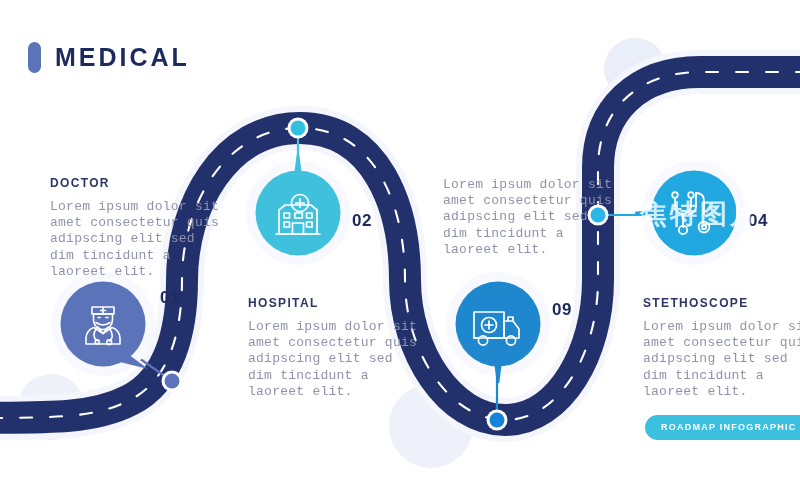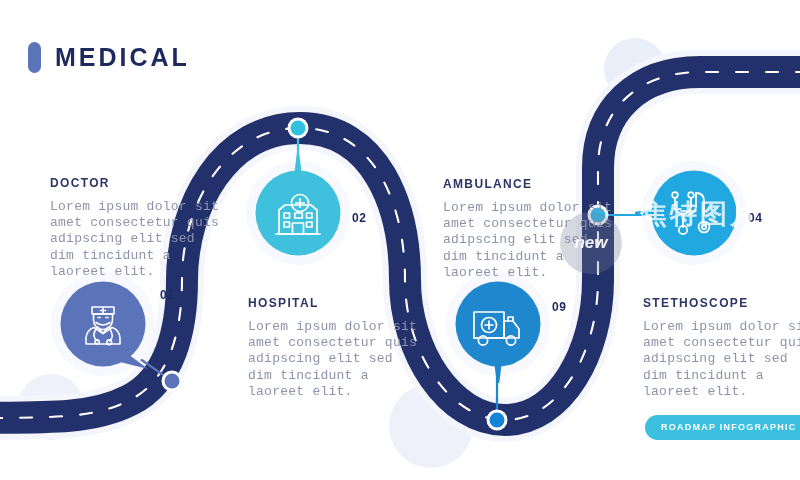--- a/index.html
+++ b/index.html
@@ -40,21 +40,21 @@
     margin:0;
     font-family:Liberation Mono, monospace;
   }
   #tb-doctor{left:50px;top:176px;}
   #tb-hospital{left:248px;top:296px;}
   #tb-ambulance{left:443px;top:177px;}
   #tb-stethoscope{left:643px;top:296px;}
 
   
   .step-num{
-    position:absolute;font-size:12px;font-weight:bold;color:#1d2a5e;letter-spacing:.6px;
+    position:absolute;font-size:17px;font-weight:bold;color:#1d2a5e;letter-spacing:.6px;
   }
   #num-01{left:160px;top:288px;}
   #num-02{left:352px;top:211px;}
   #num-03{left:552px;top:300px;}
   #num-04{left:748px;top:211px;}
 
   
   .bubble{position:absolute;}
 
   #bubble-doctor{left:60px;top:281px;width:85px;height:85px;}
@@ -264,34 +264,32 @@
     <p class="tb-title">DOCTOR</p>
     <p class="tb-body">Lorem ipsum dolor sit amet consectetur quis adipscing elit sed dim tincidunt a laoreet elit.</p>
   </div>
 
   <div class="textblock" id="tb-hospital">
     <p class="tb-title">HOSPITAL</p>
     <p class="tb-body">Lorem ipsum dolor sit amet consectetur quis adipscing elit sed dim tincidunt a laoreet elit.</p>
   </div>
 
   <div class="textblock" id="tb-ambulance">
-    <p class="tb-title">AMBULANCE</p>
     <p class="tb-body">Lorem ipsum dolor sit amet consectetur quis adipscing elit sed dim tincidunt a laoreet elit.</p>
   </div>
 
   <div class="textblock" id="tb-stethoscope">
     <p class="tb-title">STETHOSCOPE</p>
     <p class="tb-body">Lorem ipsum dolor sit amet consectetur quis adipscing elit sed dim tincidunt a laoreet elit.</p>
   </div>
 
   <div class="step-num" id="num-01">01</div>
   <div class="step-num" id="num-02">02</div>
   <div class="step-num" id="num-03">09</div>
   <div class="step-num" id="num-04">04</div>
 
   <div id="badge">ROADMAP INFOGRAPHIC</div>
 
   <div id="watermark">
-    <div id="wm-badge">new</div>
     <div id="wm-text2">焦特图片</div>
   </div>
 
 </div>
 
 </body></html>

